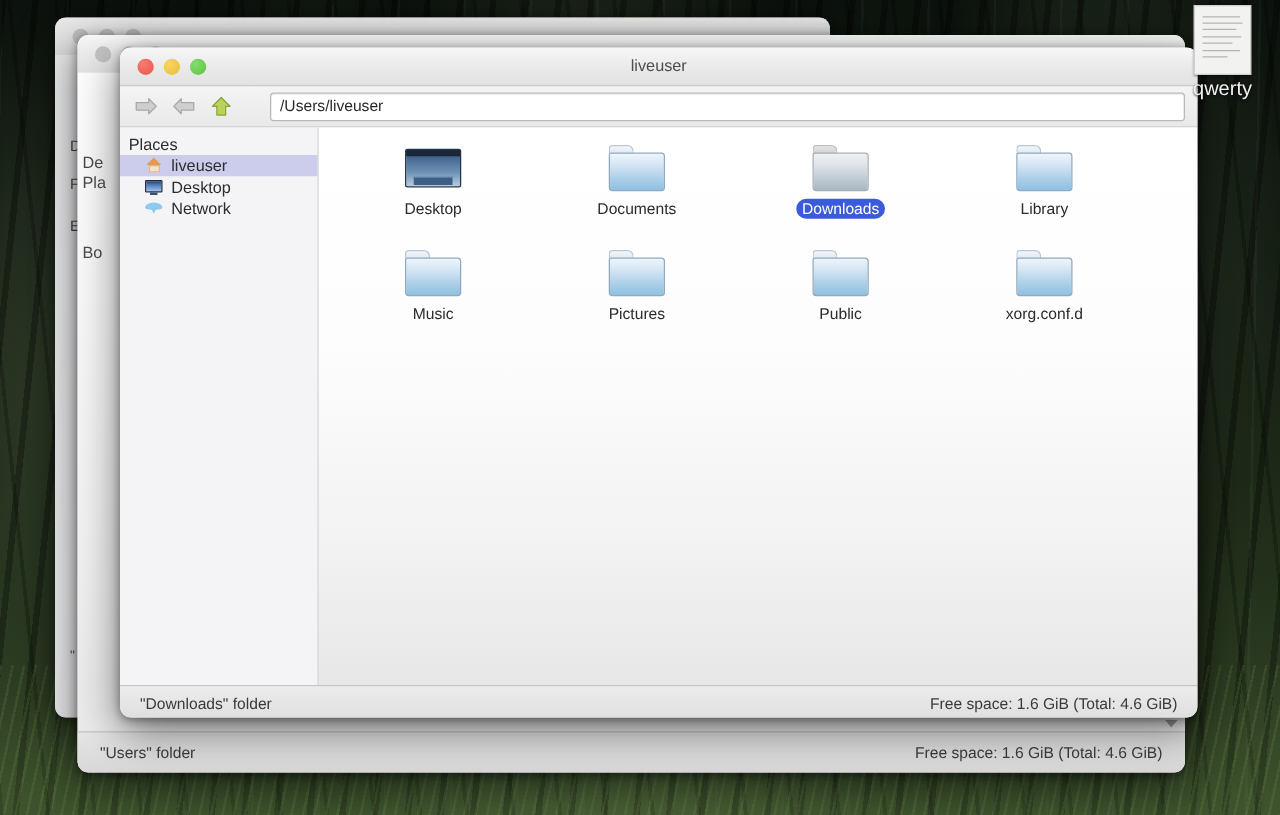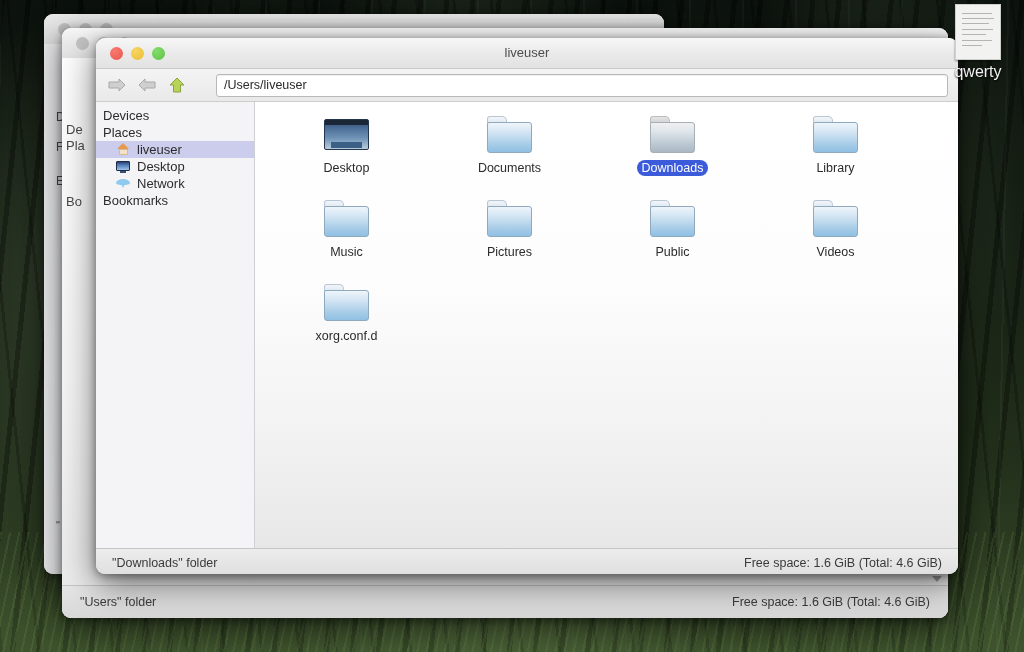--- a/index.html
+++ b/index.html
@@ -334,40 +334,38 @@
     </div>
     <div class="addressbar">
       <span>/Users/liveuser</span>
     </div>
   </div>
 
   <div class="content-row">
 
     <div class="sidebar">
 
-      <div class="side-head">Devices</div>
 
       <div class="side-head">Places</div>
 
       <div class="side-item selected">
         <span class="side-ico ico-home"></span>
         <span>liveuser</span>
       </div>
 
       <div class="side-item">
         <span class="side-ico ico-monitor"></span>
         <span>Desktop</span>
       </div>
 
       <div class="side-item">
         <span class="side-ico ico-net"></span>
         <span>Network</span>
       </div>
 
-      <div class="side-head">Bookmarks</div>
     </div>
 
     <div class="filepane">
       <div class="grid" id="file-grid">
           <div class="cell">
             <div class="monitor">
               <div class="screen"></div>
               <div class="topbar"></div>
               <div class="dock"></div>
             </div>
@@ -413,27 +411,20 @@
               <div class="tab"></div>
               <div class="body"></div>
             </div>
             <div class="labelwrap"><span class="label">Public</span></div>
           </div>
           <div class="cell">
             <div class="folder">
               <div class="tab"></div>
               <div class="body"></div>
             </div>
-            <div class="labelwrap"><span class="label">Videos</span></div>
-          </div>
-          <div class="cell">
-            <div class="folder">
-              <div class="tab"></div>
-              <div class="body"></div>
-            </div>
             <div class="labelwrap"><span class="label">xorg.conf.d</span></div>
           </div>
         </div>
     </div>
   </div>
 
   <div class="statusbar">
     <span>"Downloads" folder</span>
     <span>Free space: 1.6 GiB (Total: 4.6 GiB)</span>
   </div>

